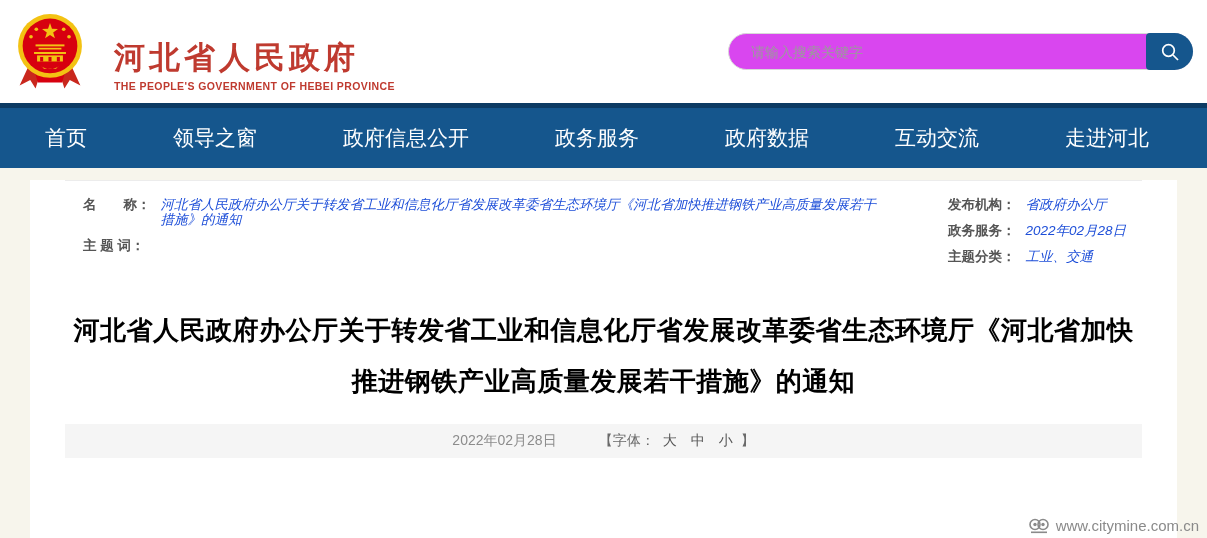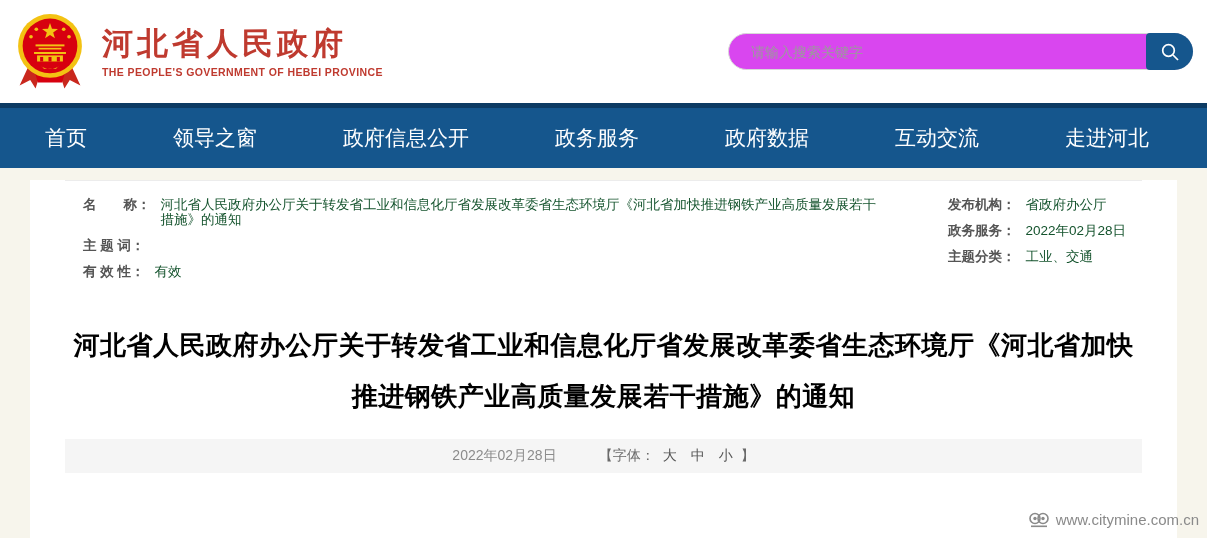--- a/index.html
+++ b/index.html
@@ -9,21 +9,21 @@
     background:#f7f5ec;
     position:relative;
     overflow:hidden;
   }
   
   .site-header{
     height:103px; background:#ffffff;
     display:flex; align-items:center; justify-content:space-between;
     padding:0 14px 0 12px;
   }
-  .brand{ display:flex; align-items:center; cursor:pointer; }
+  .brand{ display:flex; align-items:flex-end; cursor:pointer;gap:12px; }
   .emblem{ width:76px; height:80px; display:block; margin-right:14px; }
   .brand-text .site-title{
     color:#bf3a2f; font-size:31px; font-weight:bold; letter-spacing:4px; line-height:36px;
   }
   .brand-text .site-subtitle{
     color:#bf3a2f; font-size:10.5px; font-weight:bold; letter-spacing:0.4px; margin-top:4px;
   }
   .search{
     position:relative; width:465px; height:37px;
     border:1px solid #d9d9d9; border-radius:19px; background:#d946ef;
@@ -59,37 +59,37 @@
   .bc-rule{ margin:0 35px; border-bottom:1px solid #ececec; }
   .breadcrumb-row a{ color:#404040; text-decoration:none; cursor:pointer; }
   .bc-sep{ color:#bbb; margin:0 8px; }
   .meta{
     display:flex; padding:16px 35px 4px; font-size:13.5px;
   }
   .meta-left{ flex:1; padding-right:45px; }
   .meta-right{ width:212px; flex-shrink:0; }
   .meta-row{ display:flex; margin-bottom:11px; line-height:15px;margin-left:18px; }
   .meta-label{ font-weight:bold; color:#555; white-space:nowrap; margin-right:10px; }
-  .meta-value{ color:#14532d; }
+  .meta-value{ color:#1d4ed8;font-style:italic; }
   .doc-title{
     margin:26px 35px 0; text-align:center;
     font-family:"Liberation Serif","DejaVu Serif",serif;
     font-weight:bold; color:#000; font-size:26px; line-height:51px; letter-spacing:0.5px;
   }
   .doc-title span{ white-space:nowrap; }
   .date-bar{
     margin:17px 35px 0; height:34px; background:#f5f5f5;
     display:flex; align-items:center; justify-content:center; gap:42px;
     font-size:14px; color:#8c8c8c;
   }
   .font-size-ctrl{ display:flex; align-items:center; gap:2px; color:#6a6a6a; }
   .font-size-ctrl a{ color:#555; text-decoration:none; cursor:pointer; margin:0 6px; }
   
   .watermark{
-    position:absolute; right:8px; bottom:10px;
+    position:absolute; right:8px; bottom:4px;
     display:flex; align-items:center; gap:6px;
     color:#8a8a8a; font-size:15px;
   }
 </style>
 </head>
 <body>
 
 <div class="page">
 
   <header class="site-header">
@@ -153,24 +153,20 @@
 
     <div class="meta">
       <div class="meta-left">
         <div class="meta-row">
           <span class="meta-label">名　　称：</span>
           <span class="meta-value">河北省人民政府办公厅关于转发省工业和信息化厅省发展改革委省生态环境厅《河北省加快推进钢铁产业高质量发展若干措施》的通知</span>
         </div>
         <div class="meta-row">
           <span class="meta-label">主 题 词：</span>
           <span class="meta-value"></span>
-        </div>
-        <div class="meta-row">
-          <span class="meta-label">有 效 性：</span>
-          <span class="meta-value">有效</span>
         </div>
       </div>
       <div class="meta-right">
         <div class="meta-row">
           <span class="meta-label">发布机构：</span>
           <span class="meta-value">省政府办公厅</span>
         </div>
         <div class="meta-row">
           <span class="meta-label">政务服务：</span>
           <span class="meta-value">2022年02月28日</span>

